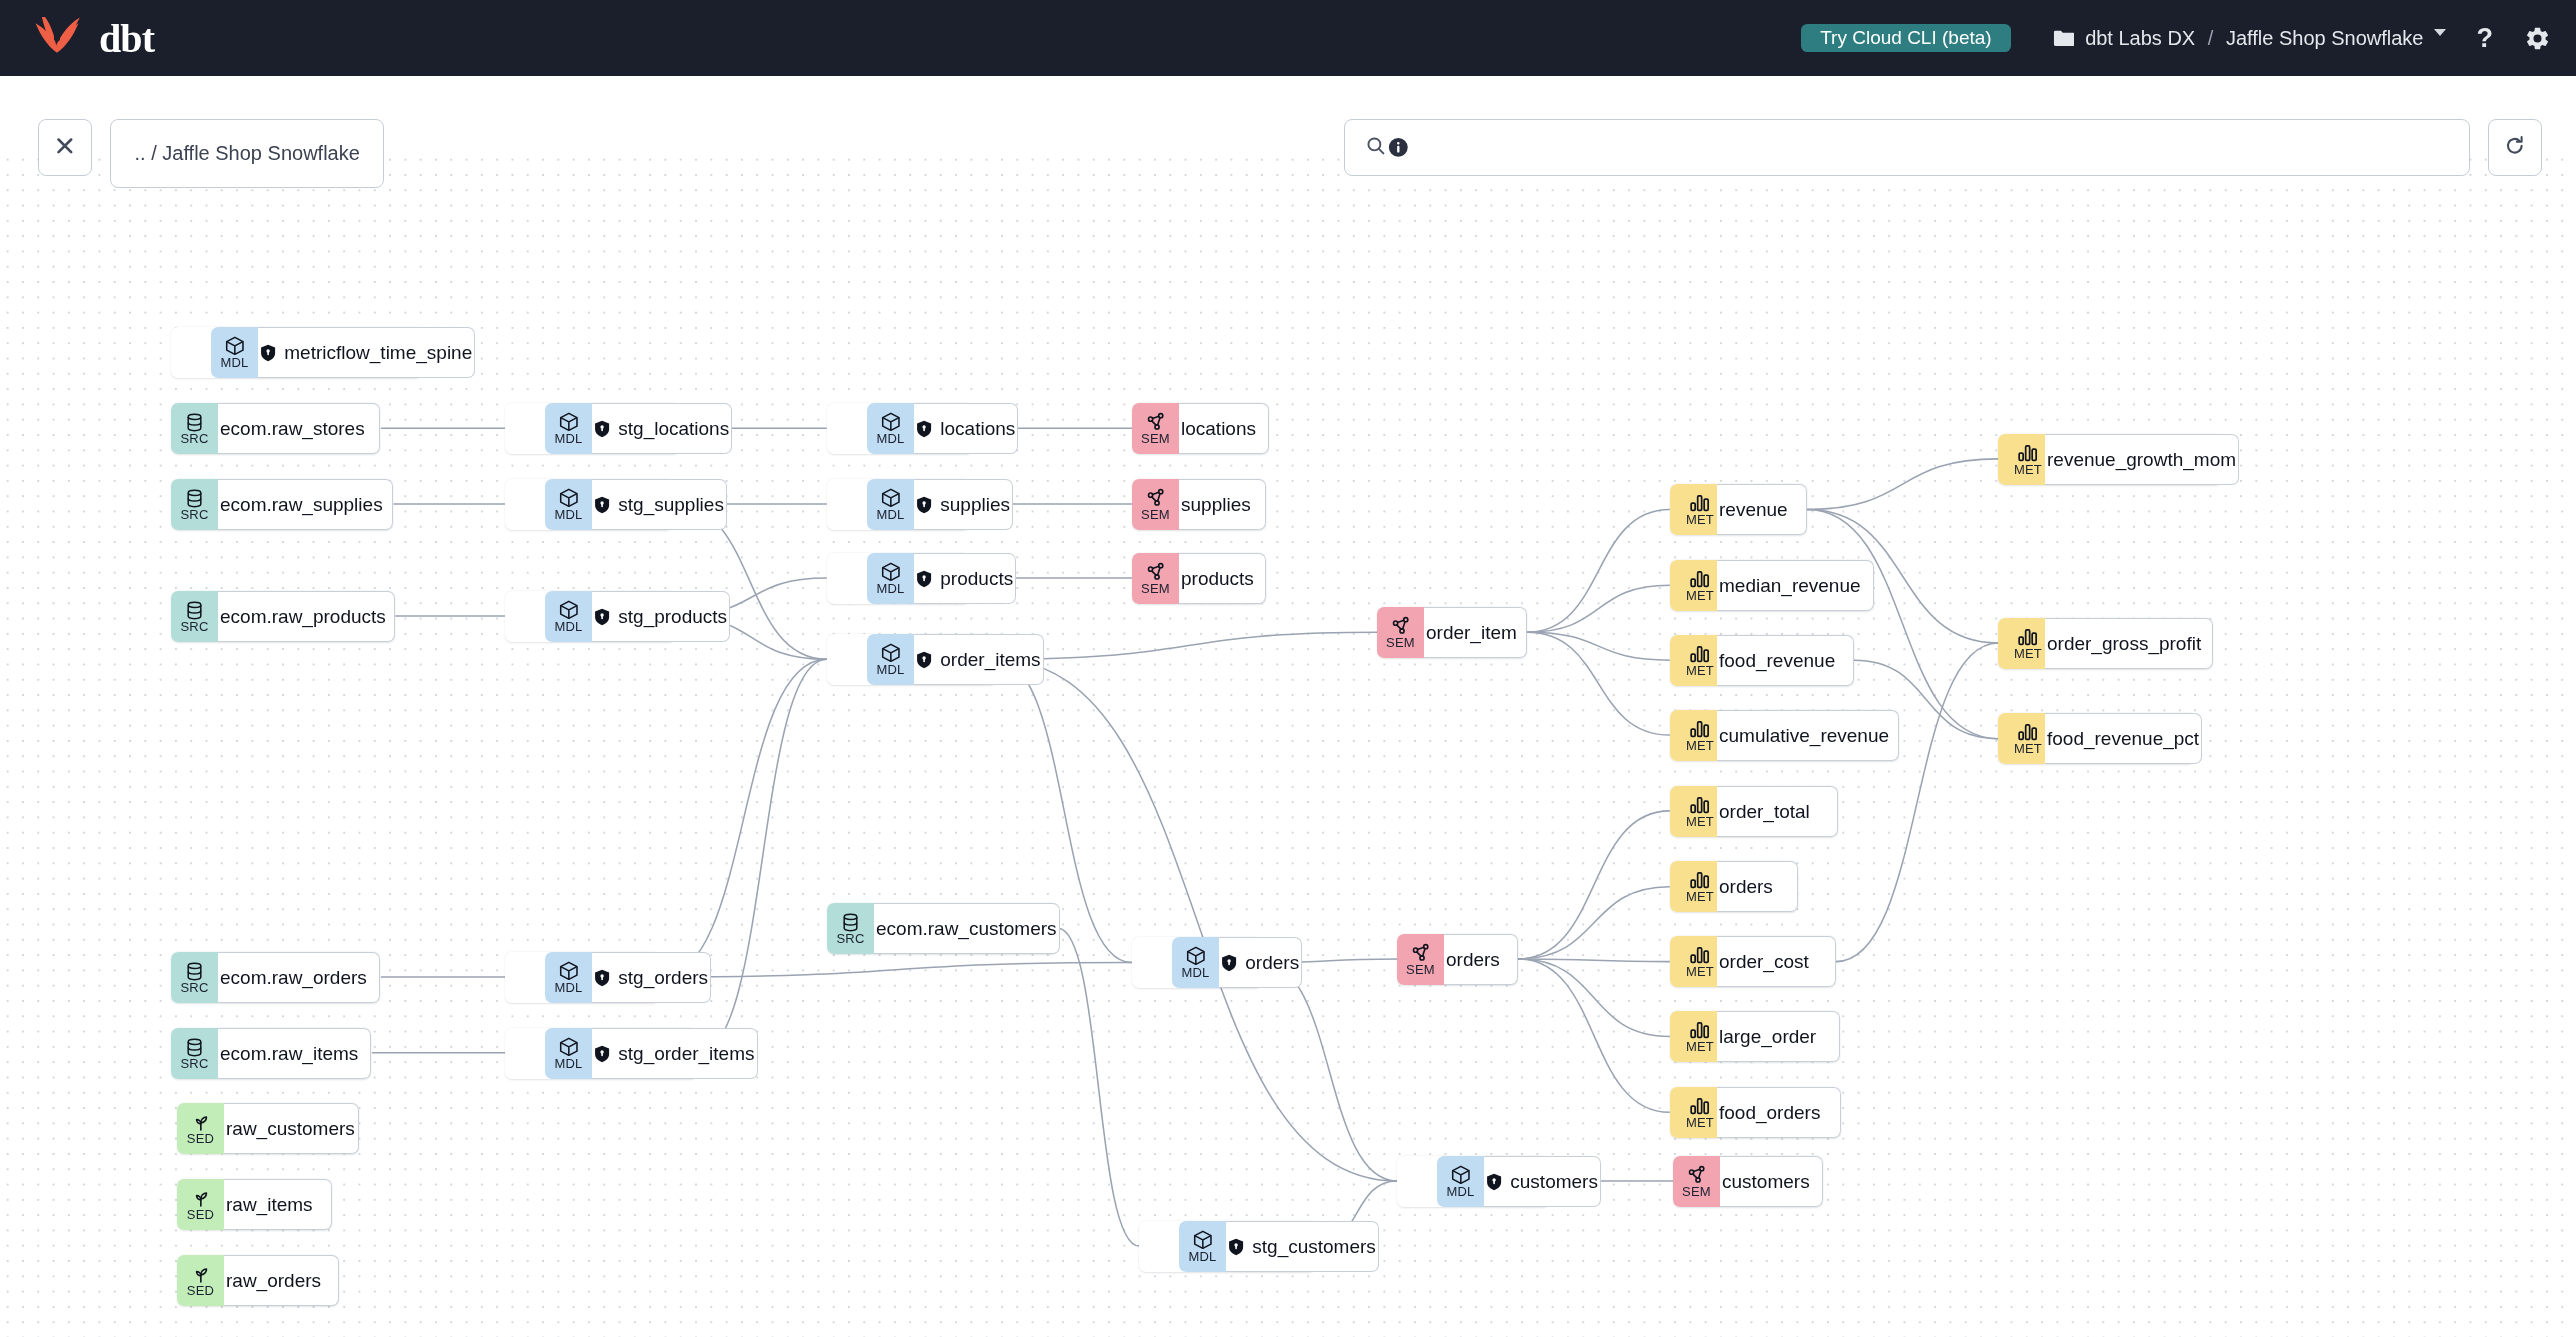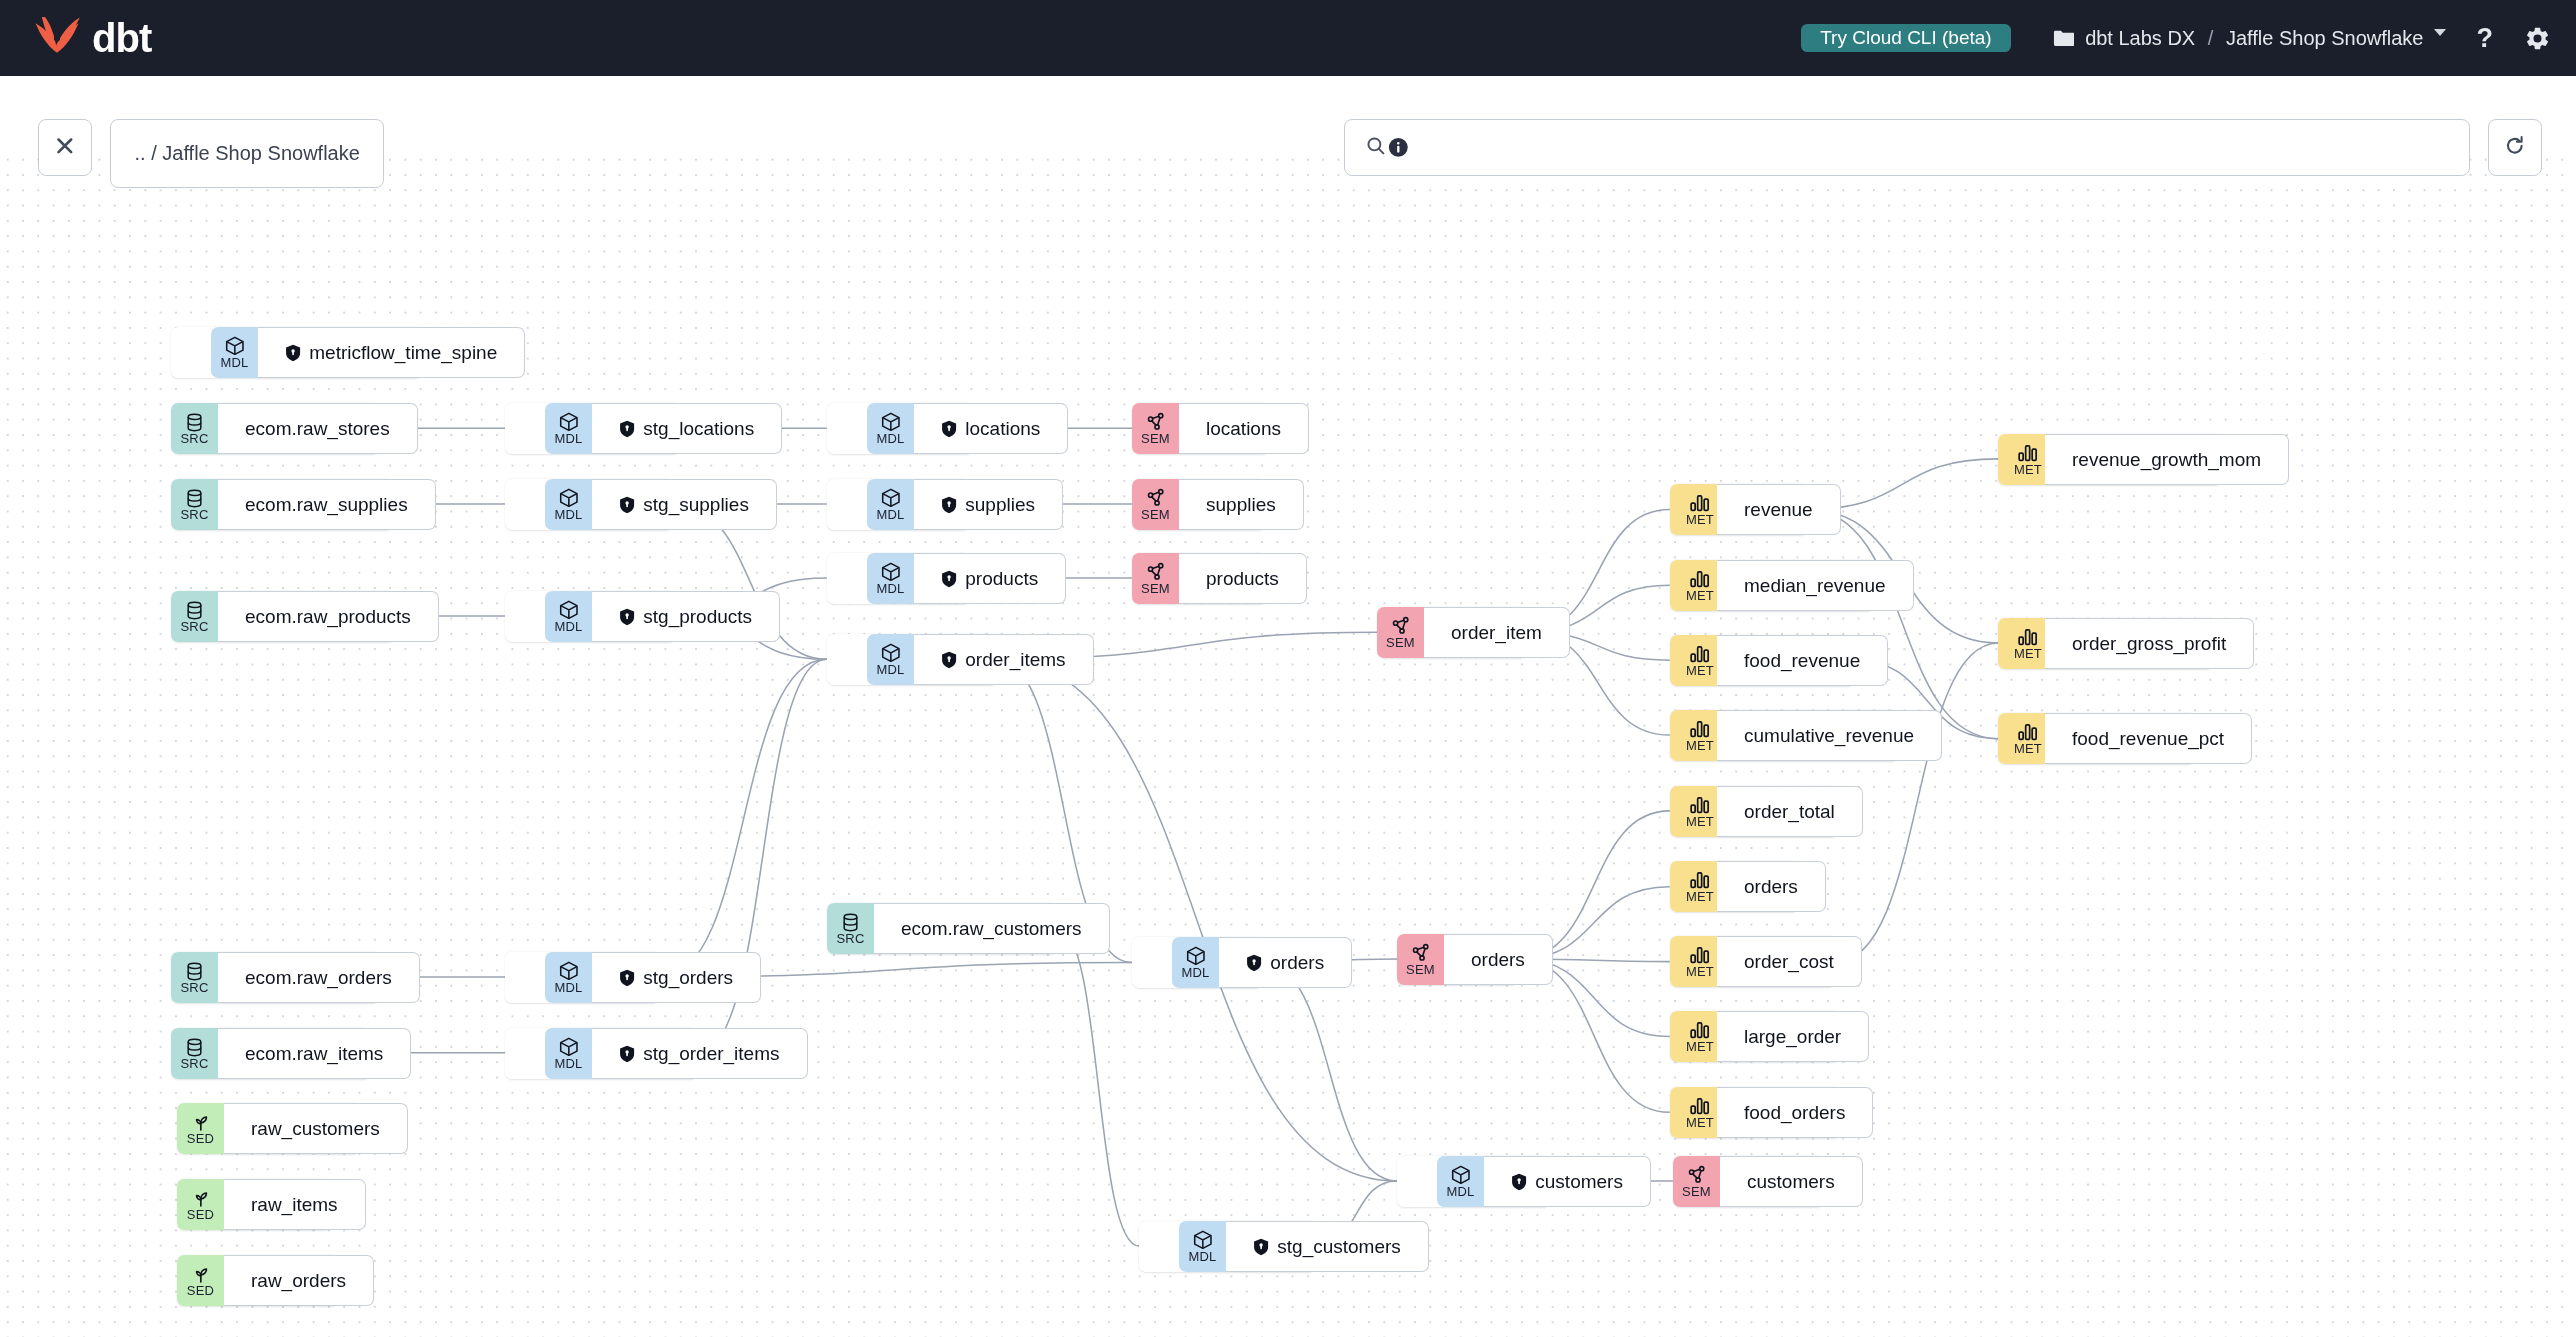--- a/index.html
+++ b/index.html
@@ -15,21 +15,21 @@
   #topnav {
     position: absolute; top: 0; left: 0;
     width: 2576px; height: 76px;
     background: #1b1f2b;
     display: flex; align-items: center;
   }
   .logo-wrap { display: flex; align-items: center; margin-left: 31px; }
   .logo-mark { width: 52px; height: 43px; }
   .logo-text {
     color: #ffffff; font-size: 40px; font-weight: bold;
-    letter-spacing: -0.9px; margin-left: 9px;
+    letter-spacing: -0.9px; margin-left: 16px; font-family: Liberation Serif, serif;
   }
   .nav-links { display: flex; align-items: center; margin-left: 69px; gap: 0; }
   .nav-link {
     color: #d6d9e0; font-size: 20px; padding: 9px 20px;
     cursor: pointer; white-space: nowrap;
     display: flex; align-items: center; gap: 8.1px;
   }
   .caret-down {
     width: 0; height: 0;
     border-left: 6.3px solid transparent;
@@ -127,21 +127,21 @@
     font-size: 13px; color: #1b2130; line-height: 1;
     font-family: "Liberation Sans", sans-serif; letter-spacing: 0.2px;
   }
   .node-body {
     flex: 1;
     border: 0.9px solid #c9cfd9;
     border-left: none;
     border-radius: 0 7.2px 7.2px 0;
     background: #ffffff;
     display: flex; align-items: center;
-    padding: 0 27px;
+    padding: 0 2px;
     gap: 8.1px;
     white-space: nowrap;
   }
   .node-label { font-size: 19px; color: #10141f; }
   .shield-icon { flex: 0 0 auto; display: flex; align-items: center; }
 
   .t-mdl .node-badge { background: #bfdcf2; margin-left: 40px; }
   .t-src .node-badge { background: #b2ddd8; }
   .t-sed .node-badge { background: #c2edb8; }
   .t-sem .node-badge { background: #f2a4b0; }

